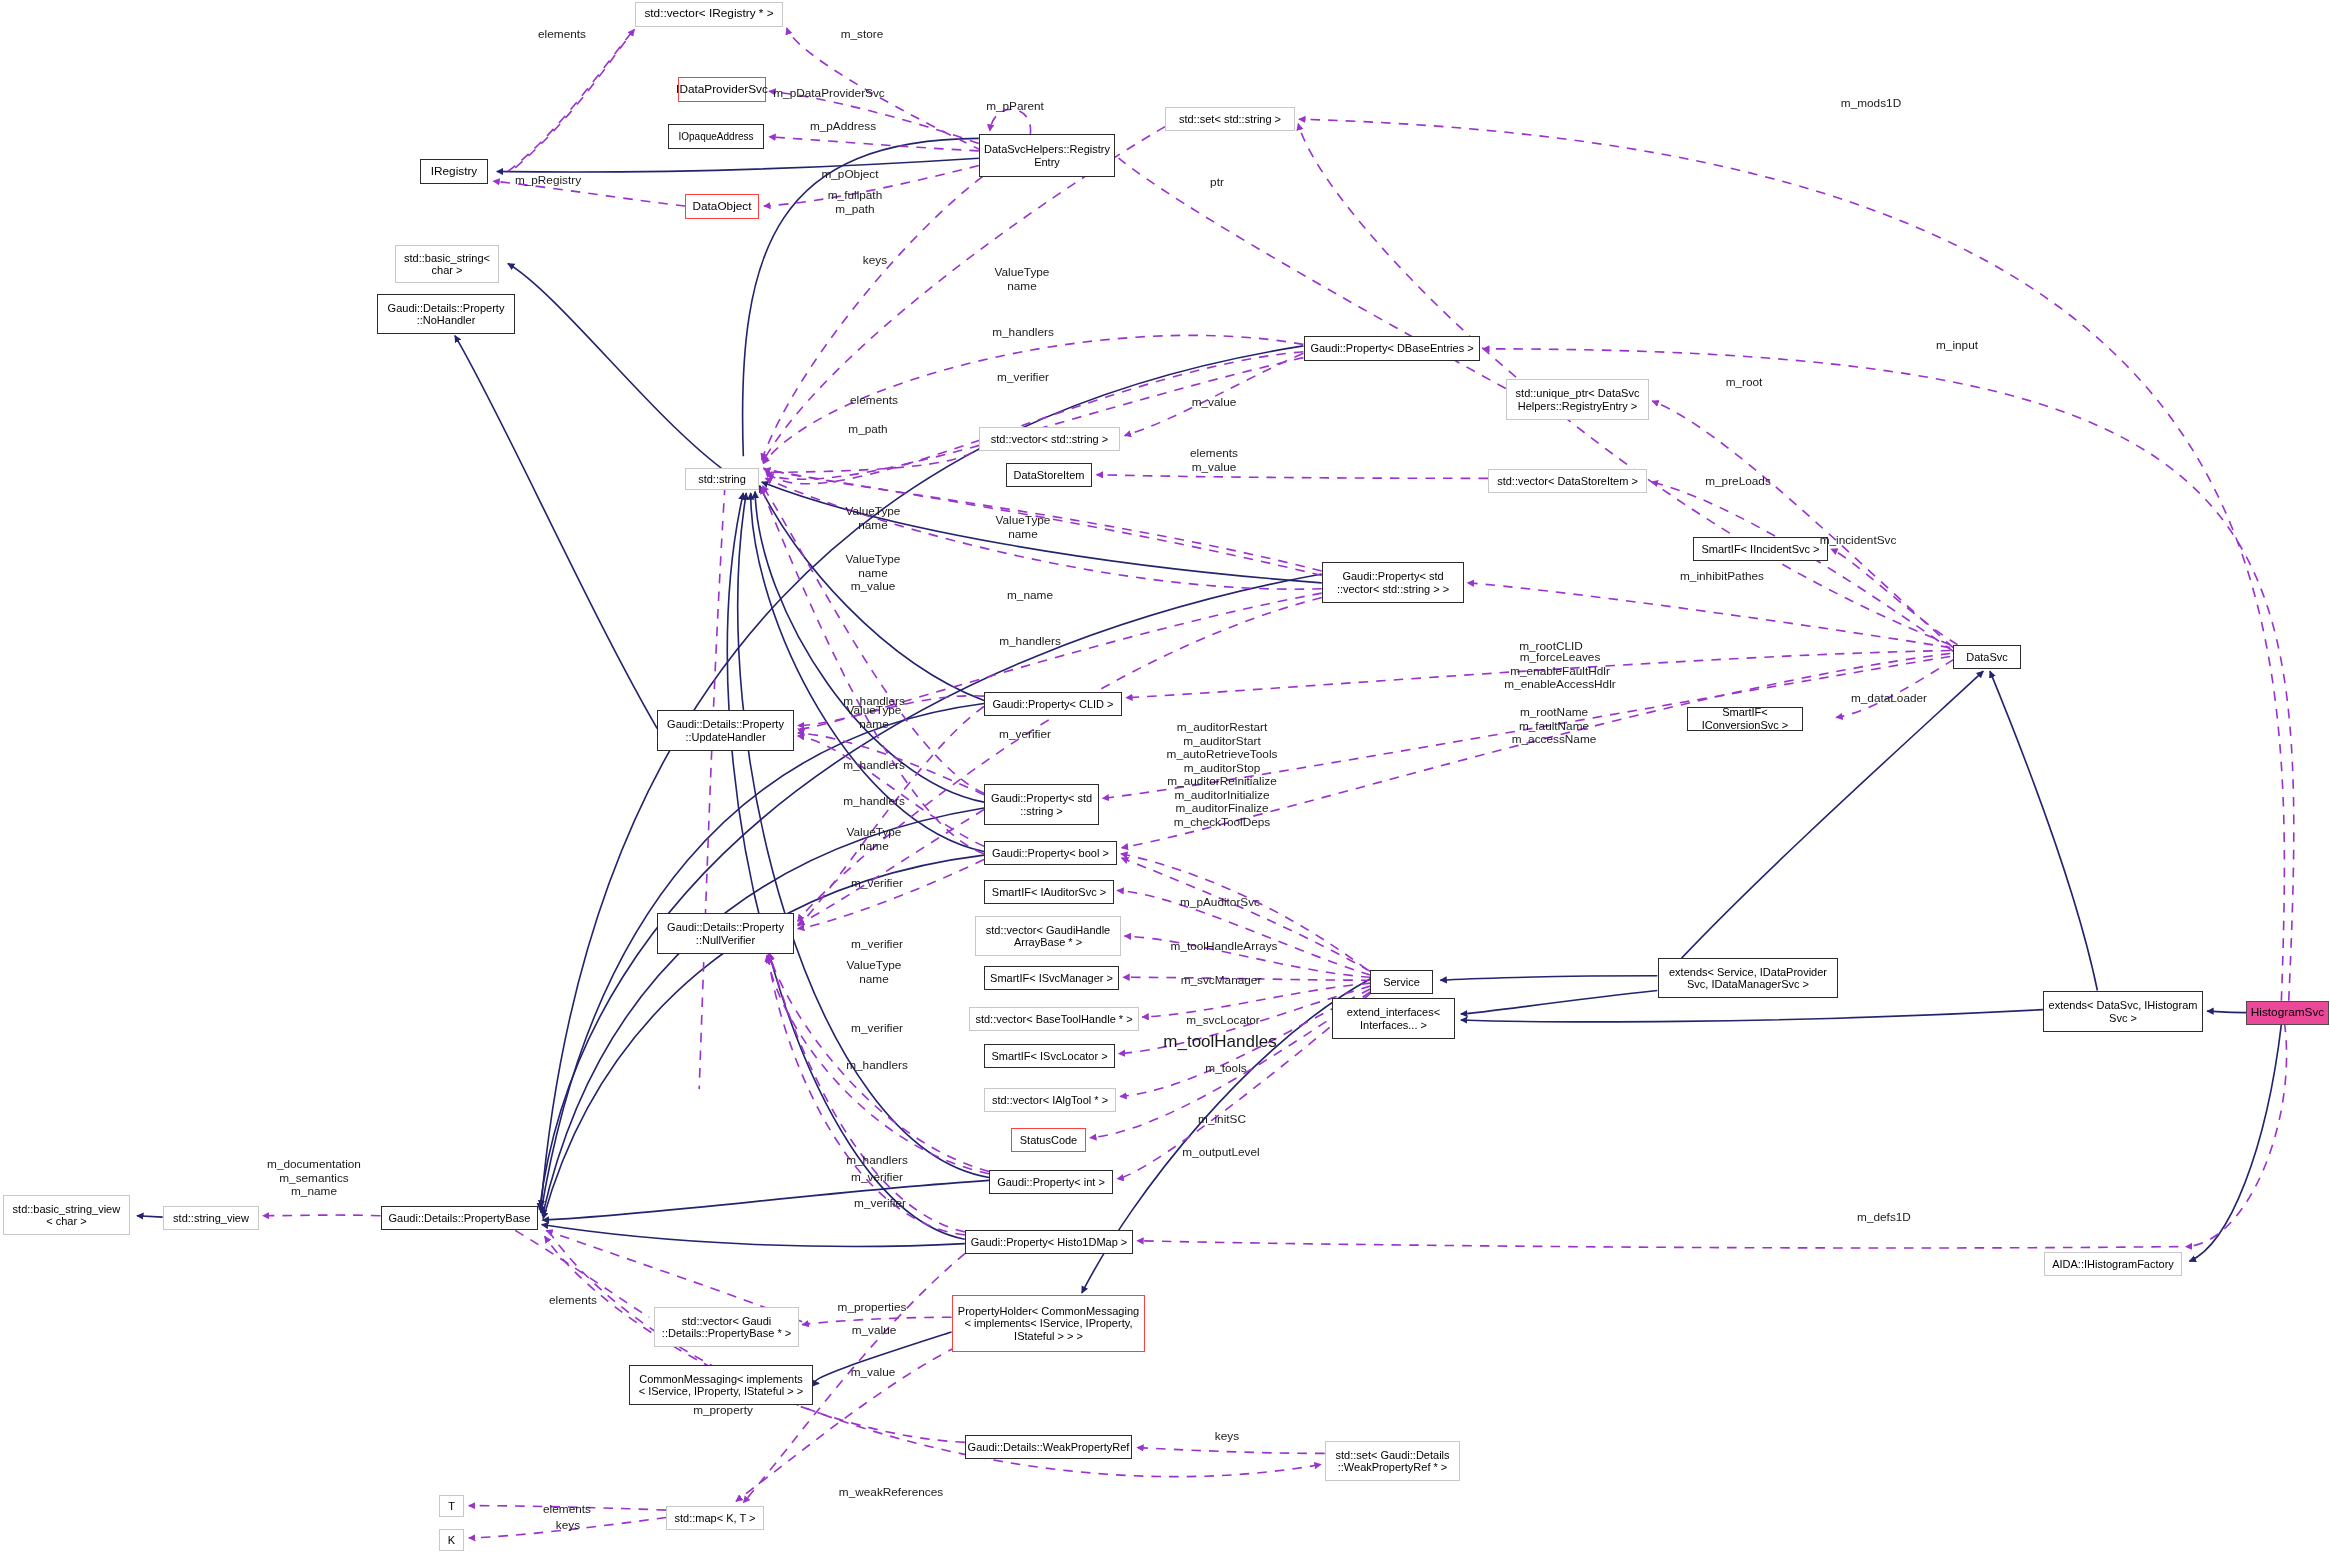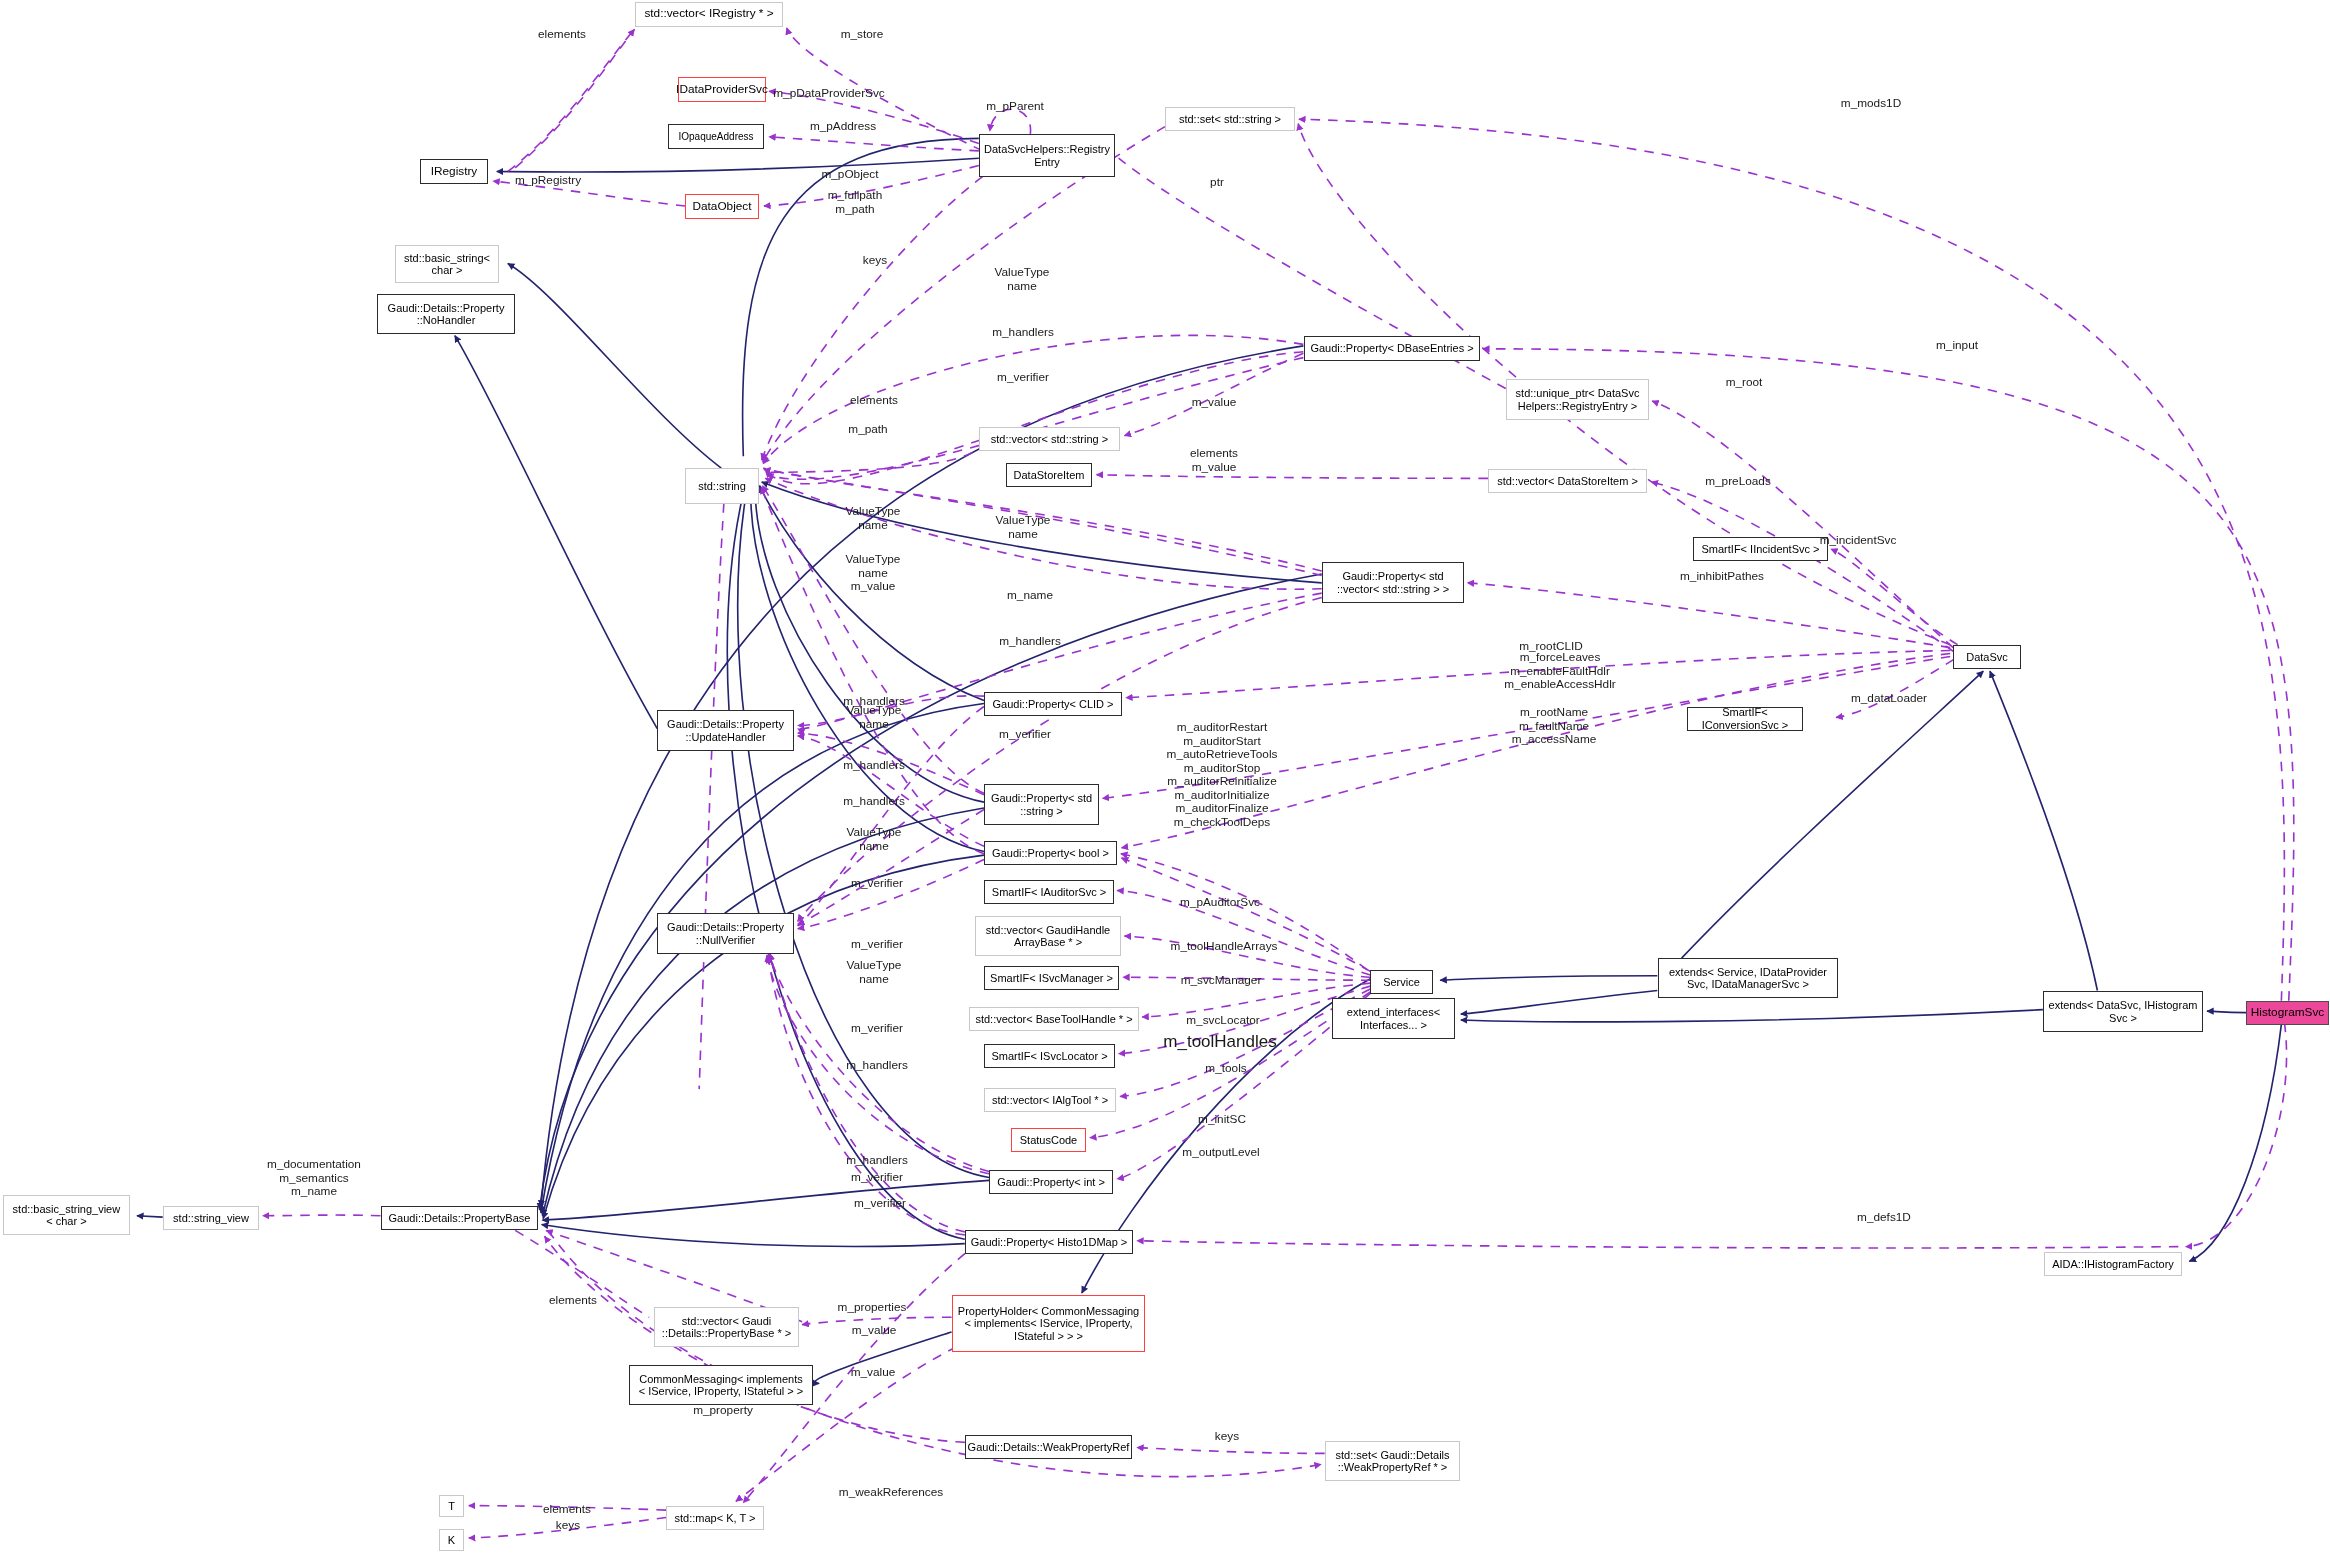--- a/index.html
+++ b/index.html
@@ -254,21 +254,21 @@
       <div class="node n-solid" style="left: 668px; top: 124px; width: 96px; height: 25px; font-size: 10px;"><span>IOpaqueAddress</span></div>
       <div class="node n-solid" style="left: 420px; top: 159px; width: 68px; height: 25px; font-size: 11.8px;"><span>IRegistry</span></div>
       <div class="node n-red" style="left: 685px; top: 194px; width: 74px; height: 25px; font-size: 11.8px;"><span>DataObject</span></div>
       <div class="node n-solid" style="left: 979px; top: 134px; width: 136px; height: 43px; font-size: 11px;"><span>DataSvcHelpers::Registry
 Entry</span></div>
       <div class="node n-gray" style="left: 1165px; top: 107px; width: 130px; height: 23.6px; font-size: 11px;"><span>std::set&lt; std::string &gt;</span></div>
       <div class="node n-gray" style="left: 395px; top: 245px; width: 104px; height: 38px; font-size: 11px;"><span>std::basic_string&lt;
 char &gt;</span></div>
       <div class="node n-solid" style="left: 377px; top: 294px; width: 138px; height: 40px; font-size: 11px;"><span>Gaudi::Details::Property
 ::NoHandler</span></div>
-      <div class="node n-gray" style="left: 685px; top: 468px; width: 74px; height: 36px; font-size: 11px;"><span>std::string</span></div>
+      <div class="node n-gray" style="left: 685px; top: 468px; width: 74px; height: 22px; font-size: 11px;"><span>std::string</span></div>
       <div class="node n-solid" style="left: 1304px; top: 336px; width: 176px; height: 25px; font-size: 11px;"><span>Gaudi::Property&lt; DBaseEntries &gt;</span></div>
       <div class="node n-gray" style="left: 1506px; top: 379px; width: 143px; height: 41px; font-size: 11px;"><span>std::unique_ptr&lt; DataSvc
 Helpers::RegistryEntry &gt;</span></div>
       <div class="node n-gray" style="left: 979px; top: 427px; width: 141px; height: 23.6px; font-size: 11px;"><span>std::vector&lt; std::string &gt;</span></div>
       <div class="node n-solid" style="left: 1006px; top: 463px; width: 86px; height: 23.6px; font-size: 11px;"><span>DataStoreItem</span></div>
       <div class="node n-gray" style="left: 1488px; top: 469px; width: 159px; height: 23.6px; font-size: 11px;"><span>std::vector&lt; DataStoreItem &gt;</span></div>
       <div class="node n-solid" style="left: 1693px; top: 537px; width: 135px; height: 23.6px; font-size: 11px;"><span>SmartIF&lt; IIncidentSvc &gt;</span></div>
       <div class="node n-solid" style="left: 1322px; top: 562px; width: 142px; height: 41px; font-size: 11px;"><span>Gaudi::Property&lt; std
 ::vector&lt; std::string &gt; &gt;</span></div>
       <div class="node n-solid" style="left: 1953px; top: 645px; width: 68px; height: 23.6px; font-size: 11px;"><span>DataSvc</span></div>

